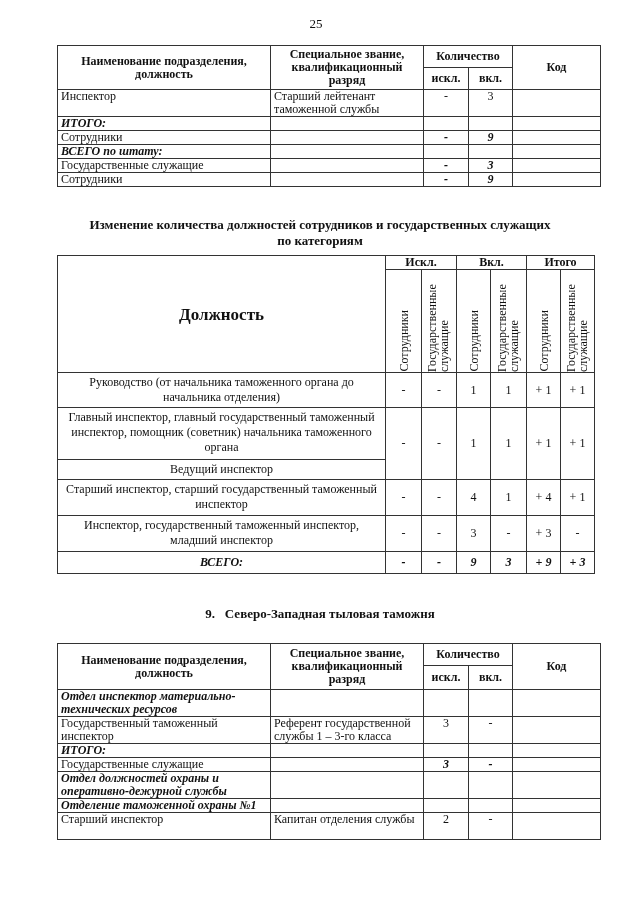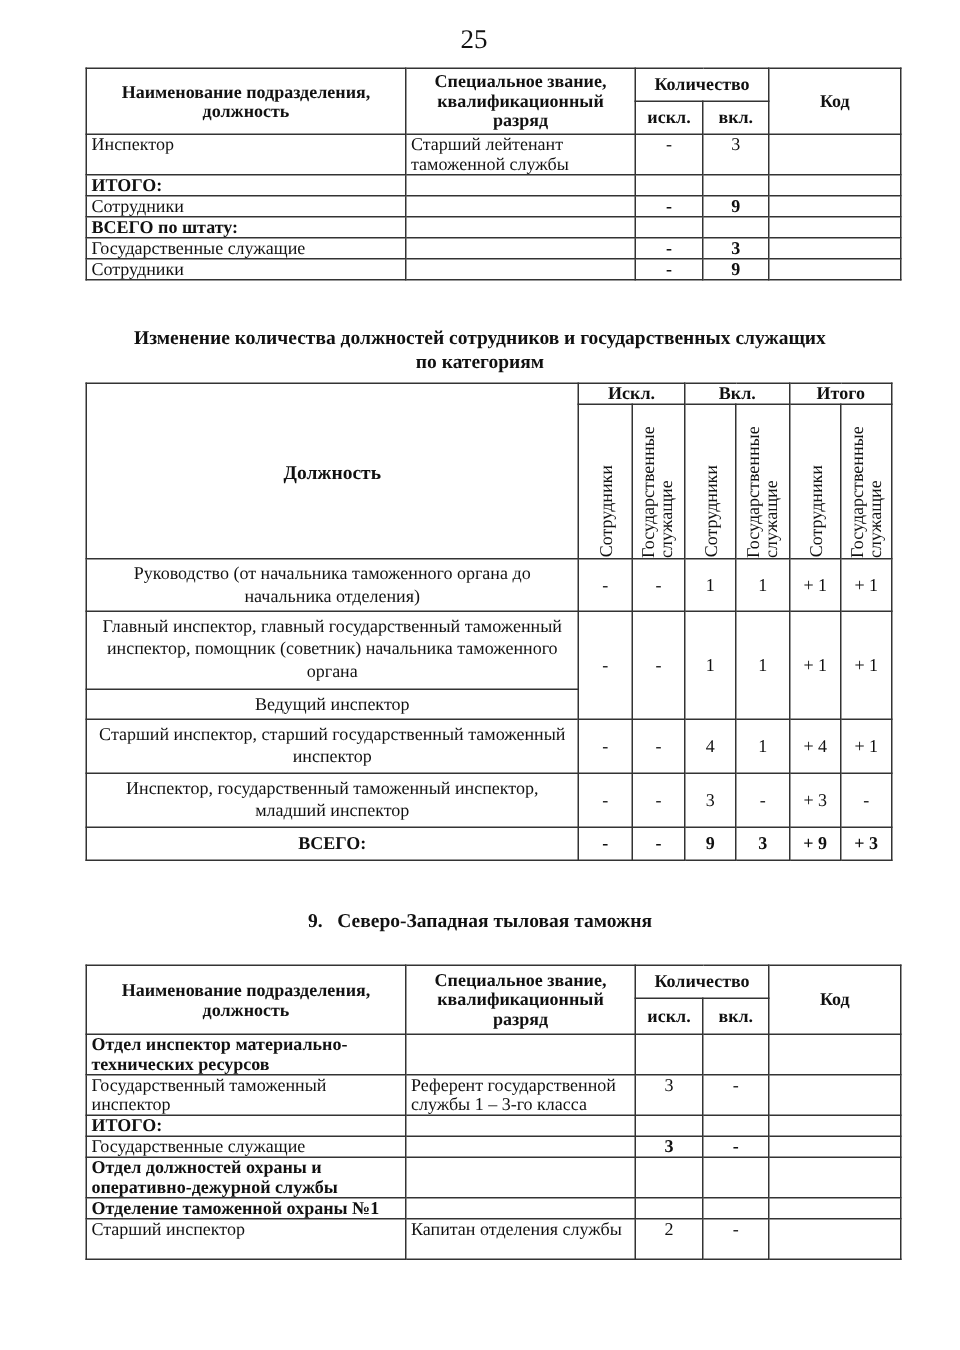--- a/index.html
+++ b/index.html
@@ -3,29 +3,29 @@
 <meta charset="utf-8">
 <style>
   html, body { margin: 0; padding: 0; background: #ffffff; }
   body {
     width: 640px; height: 900px; position: relative; overflow: hidden;
     font-family: "Liberation Serif", "DejaVu Serif", serif;
     color: #111; font-size: 12px;
   }
   .page-num {
     position: absolute; top: 16px; left: 0; width: 632px; text-align: center;
-    font-size: 18px;
+    font-size: 13px;
   }
   table { border-collapse: collapse; position: absolute; table-layout: fixed; }
   td, th {
     border: 1px solid #333; padding: 0 3px; vertical-align: top;
     font-size: 12px; line-height: 13px; font-weight: normal;
   }
   th { font-weight: bold; text-align: center; vertical-align: middle; }
-  .b { font-weight: bold; }
+  .b { font-weight: bold; font-style: italic; }
   .c { text-align: center; }
 
   
   #t1 { left: 57px; top: 45px; width: 543px; }
 
   
   .section-title {
     position: absolute; left: 0; width: 640px; text-align: center;
     font-weight: bold; font-size: 13px; line-height: 16px;
   }
@@ -122,21 +122,21 @@
     <col style="width:328px">
       <col style="width:36px">
       <col style="width:35px">
       <col style="width:34px">
       <col style="width:36px">
       <col style="width:34px">
       <col style="width:34px">
   </colgroup>
   <tbody>
       <tr style="height:14px">
-    <th rowspan="2" style="font-size:13px">Должность</th>
+    <th rowspan="2" style="font-size:17px">Должность</th>
     <th colspan="2" style="padding:0">Искл.</th>
     <th colspan="2" style="padding:0">Вкл.</th>
     <th colspan="2" style="padding:0">Итого</th>
   </tr>
   <tr style="height:103px">
     <th style="padding:0;vertical-align:bottom">
           <div class="vert" style="padding-bottom:4px">Сотрудники</div>
         </th>
     <th style="padding:0;vertical-align:bottom">
           <div class="vert" style="white-space:normal;width:26px;height:98px">Государственные служащие</div>

